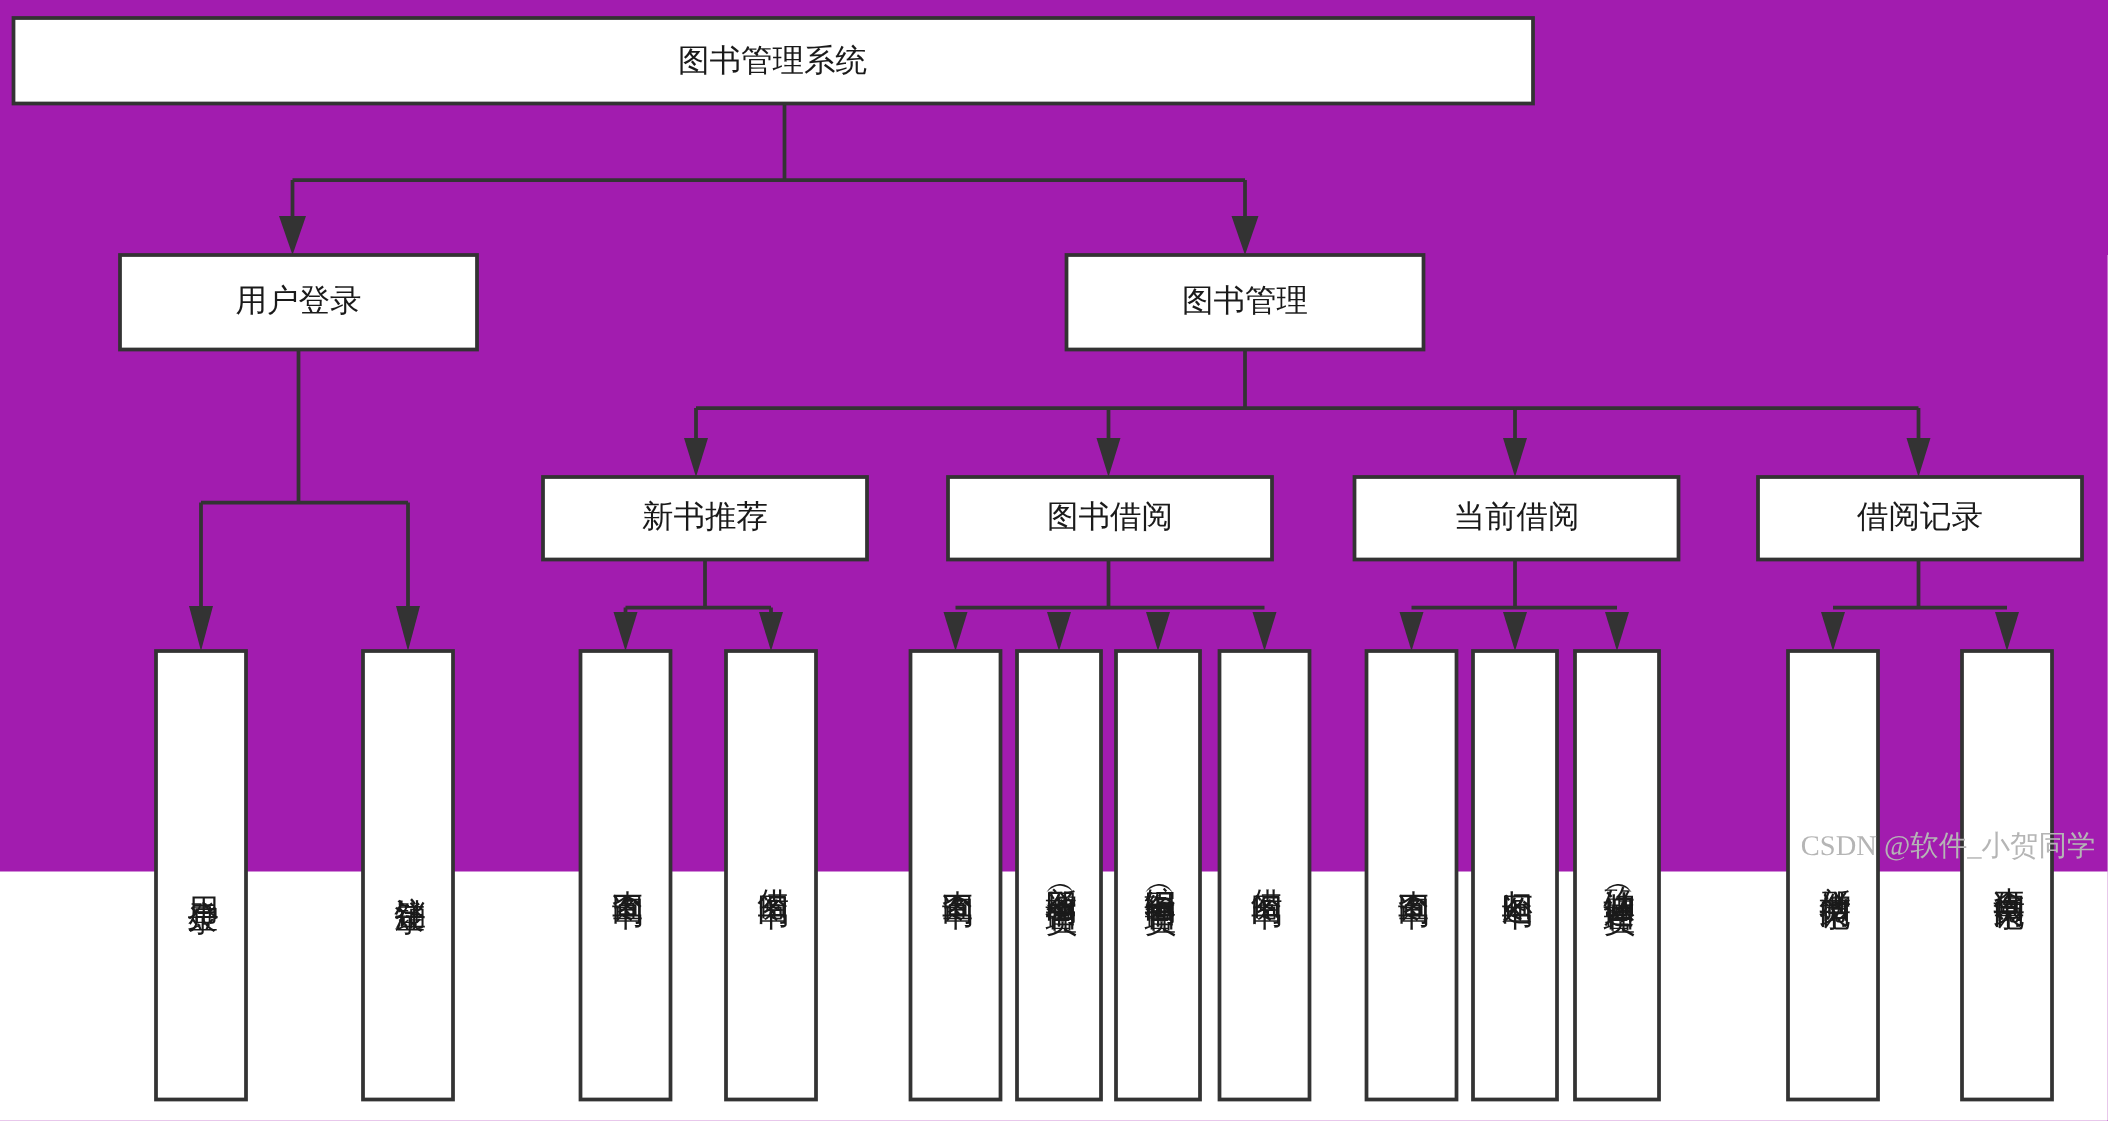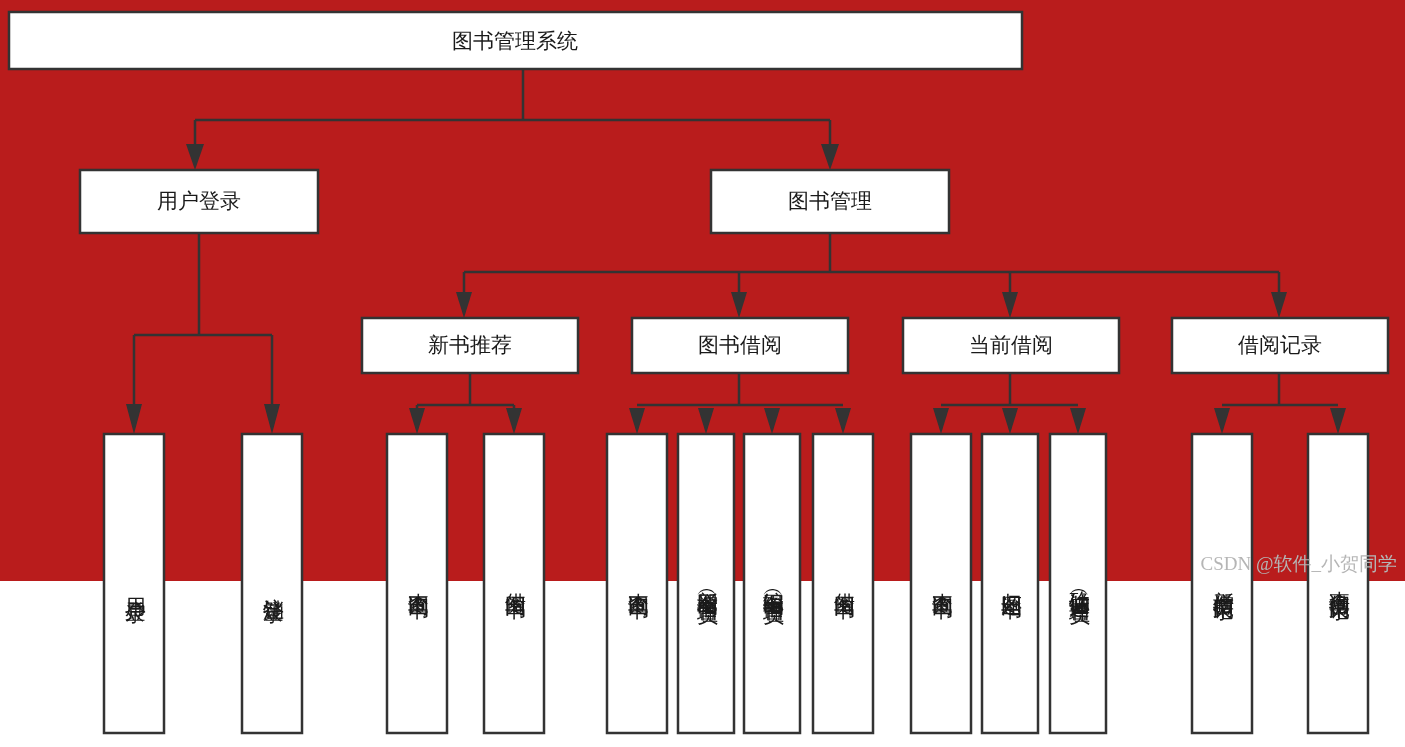--- a/index.html
+++ b/index.html
@@ -10,21 +10,21 @@
   body {
     width: 1405px;
     height: 747px;
     overflow: hidden;
     font-family: "Liberation Sans", "DejaVu Sans", sans-serif;
   }
   #diagram-root {
     position: relative;
     width: 1405px;
     height: 581px;
-    background: #b91c1c;
+    background: #a21caf;
   }
   svg#flow-svg {
     position: absolute;
     left: 0;
     top: 0;
     width: 1405px;
     height: 747px;
   }
   .node-rect {
     fill: #ffffff;

